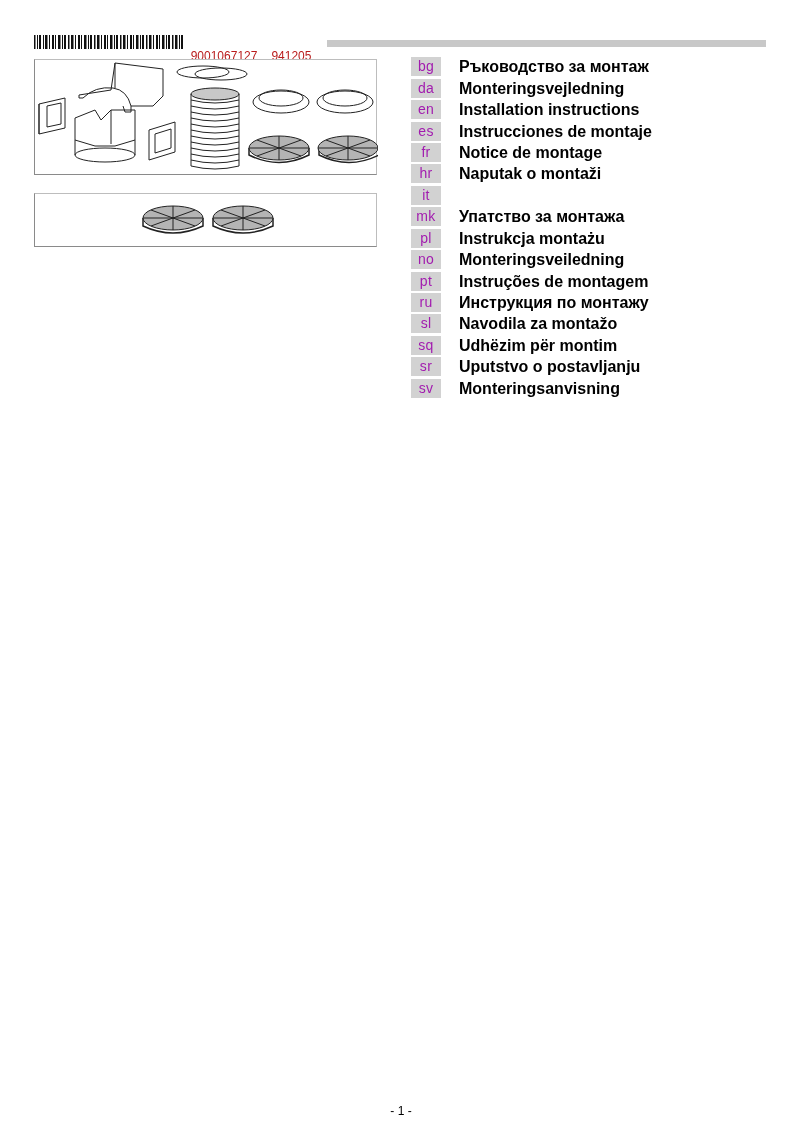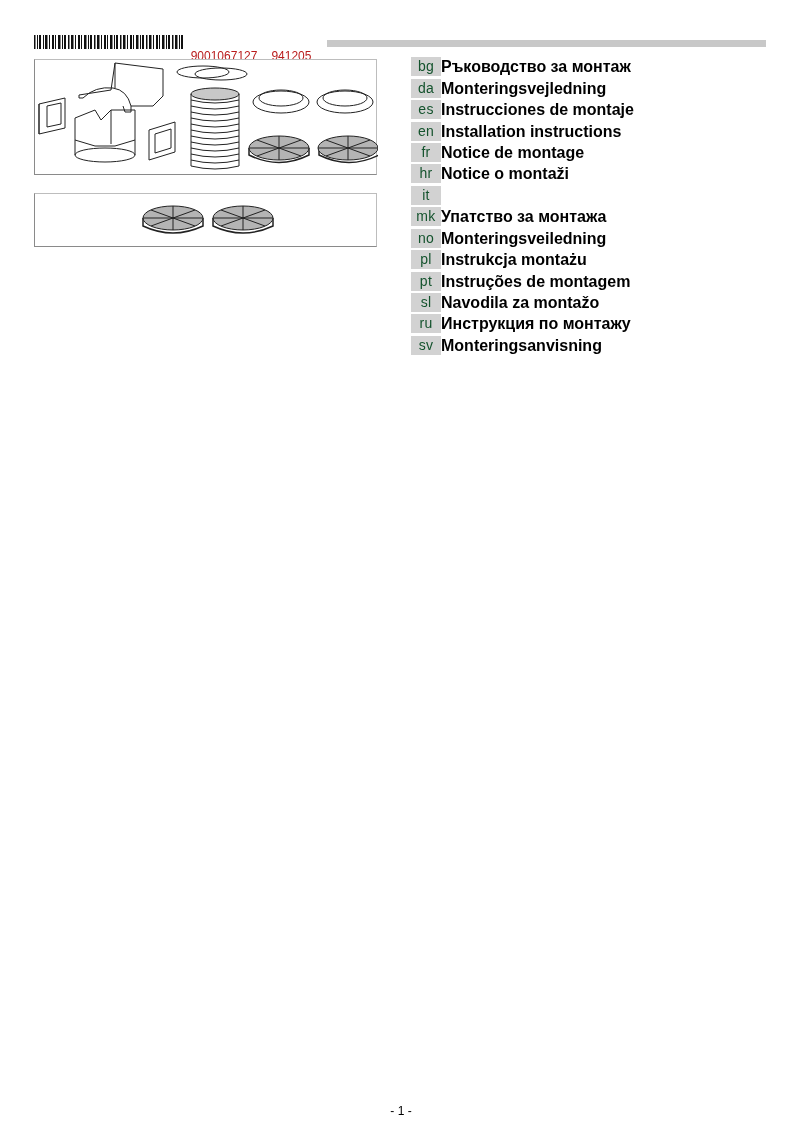--- a/index.html
+++ b/index.html
@@ -8,22 +8,22 @@
   .barcode { position: absolute; left: 34px; top: 35px; width: 149px; height: 14px; }
   .doc-ids { position: absolute; left: 184px; top: 35px; font-size: 12px; line-height: 14px; color: #b91c1c; white-space: pre; }
   .doc-ids span + span { margin-left: 14px; }
   .top-rule { position: absolute; left: 327px; top: 40px; width: 439px; height: 7px; background: #c8c8c8; }
   .panel { position: absolute; left: 34px; width: 343px; border: 1px solid #8a8a8a; border-top-color: #bdbdbd; border-right-color: #bdbdbd; background: #fff; box-sizing: border-box; }
   .panel-main { top: 59px; height: 116px; }
   .panel-filters { top: 193px; height: 54px; }
   .panel svg { position: absolute; left: 0; top: 0; }
   .lang-list { position: absolute; left: 411px; top: 56px; margin: 0; padding: 0; list-style: none; }
   .lang-row { display: flex; align-items: center; height: 21.45px; }
-  .lang-code { width: 30px; height: 19px; background: #d2d2d2; color: #14532d; font-size: 14px; line-height: 19px; text-align: center; letter-spacing: 0.3px; }
-  .lang-title { font-size: 16px; font-weight: bold; line-height: 19px; white-space: nowrap; }
+  .lang-code { width: 30px; height: 19px; background: #d2d2d2; color: #a21caf; font-size: 14px; line-height: 19px; text-align: center; letter-spacing: 0.3px; }
+  .lang-title { margin-left: 18px; font-size: 16px; font-weight: bold; line-height: 19px; white-space: nowrap; }
   .page-number { position: absolute; left: 0; width: 802px; top: 1104px; text-align: center; font-size: 12px; }
 </style>
 </head>
 <body>
 
 <svg class="barcode" viewBox="0 0 149 14" preserveAspectRatio="none">
   <g fill="#111">
     <rect x="0" y="0" width="1.5" height="14"></rect>
       <rect x="3" y="0" width="1" height="14"></rect>
       <rect x="5" y="0" width="2" height="14"></rect>
@@ -160,61 +160,69 @@
 <ul class="lang-list">
   <li class="lang-row">
       <span class="lang-code">bg</span>
       <span class="lang-title">Ръководство за монтаж</span>
     </li>
   <li class="lang-row">
       <span class="lang-code">da</span>
       <span class="lang-title">Monteringsvejledning</span>
     </li>
   <li class="lang-row">
+      <span class="lang-code">en</span>
+      <span class="lang-title">Installation instructions</span>
+    </li>
+  <li class="lang-row">
       <span class="lang-code">es</span>
       <span class="lang-title">Instrucciones de montaje</span>
     </li>
   <li class="lang-row">
-      <span class="lang-code">en</span>
-      <span class="lang-title">Installation instructions</span>
-    </li>
-  <li class="lang-row">
       <span class="lang-code">fr</span>
       <span class="lang-title">Notice de montage</span>
     </li>
   <li class="lang-row">
       <span class="lang-code">hr</span>
-      <span class="lang-title">Notice o montaži</span>
+      <span class="lang-title">Naputak o montaži</span>
     </li>
   <li class="lang-row">
       <span class="lang-code">it</span>
     </li>
   <li class="lang-row">
       <span class="lang-code">mk</span>
       <span class="lang-title">Упатство за монтажа</span>
     </li>
   <li class="lang-row">
+      <span class="lang-code">pl</span>
+      <span class="lang-title">Instrukcja montażu</span>
+    </li>
+  <li class="lang-row">
       <span class="lang-code">no</span>
       <span class="lang-title">Monteringsveiledning</span>
     </li>
   <li class="lang-row">
-      <span class="lang-code">pl</span>
-      <span class="lang-title">Instrukcja montażu</span>
-    </li>
-  <li class="lang-row">
       <span class="lang-code">pt</span>
       <span class="lang-title">Instruções de montagem</span>
     </li>
   <li class="lang-row">
+      <span class="lang-code">ru</span>
+      <span class="lang-title">Инструкция по монтажу</span>
+    </li>
+  <li class="lang-row">
       <span class="lang-code">sl</span>
       <span class="lang-title">Navodila za montažo</span>
     </li>
   <li class="lang-row">
-      <span class="lang-code">ru</span>
-      <span class="lang-title">Инструкция по монтажу</span>
+      <span class="lang-code">sq</span>
+      <span class="lang-title">Udhëzim për montim</span>
+    </li>
+  <li class="lang-row">
+      <span class="lang-code">sr</span>
+      <span class="lang-title">Uputstvo o postavljanju</span>
     </li>
   <li class="lang-row">
       <span class="lang-code">sv</span>
       <span class="lang-title">Monteringsanvisning</span>
     </li>
 </ul>
 
 <div class="page-number">- 1 -</div>
 
 </body></html>

